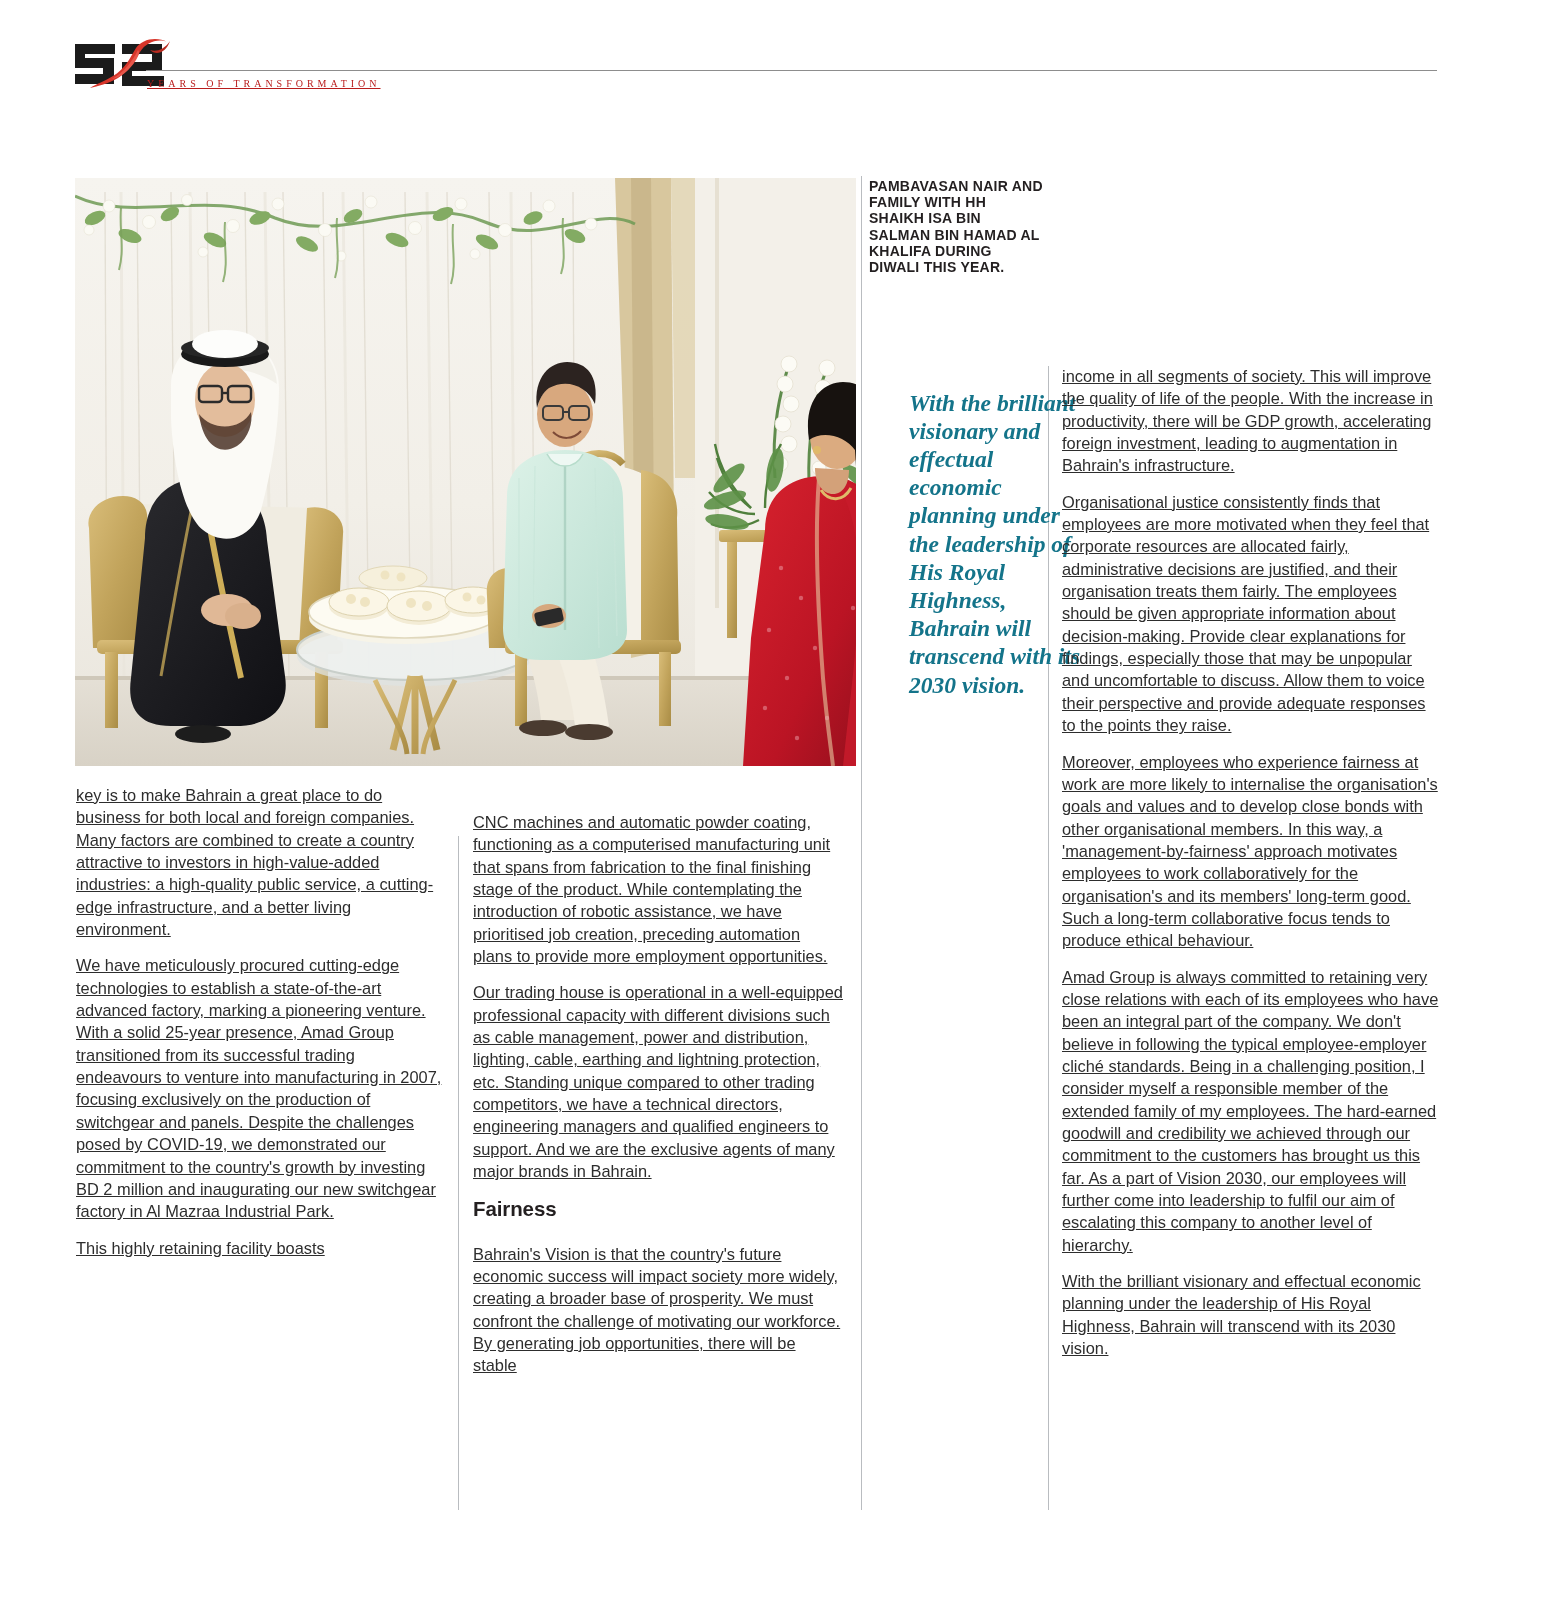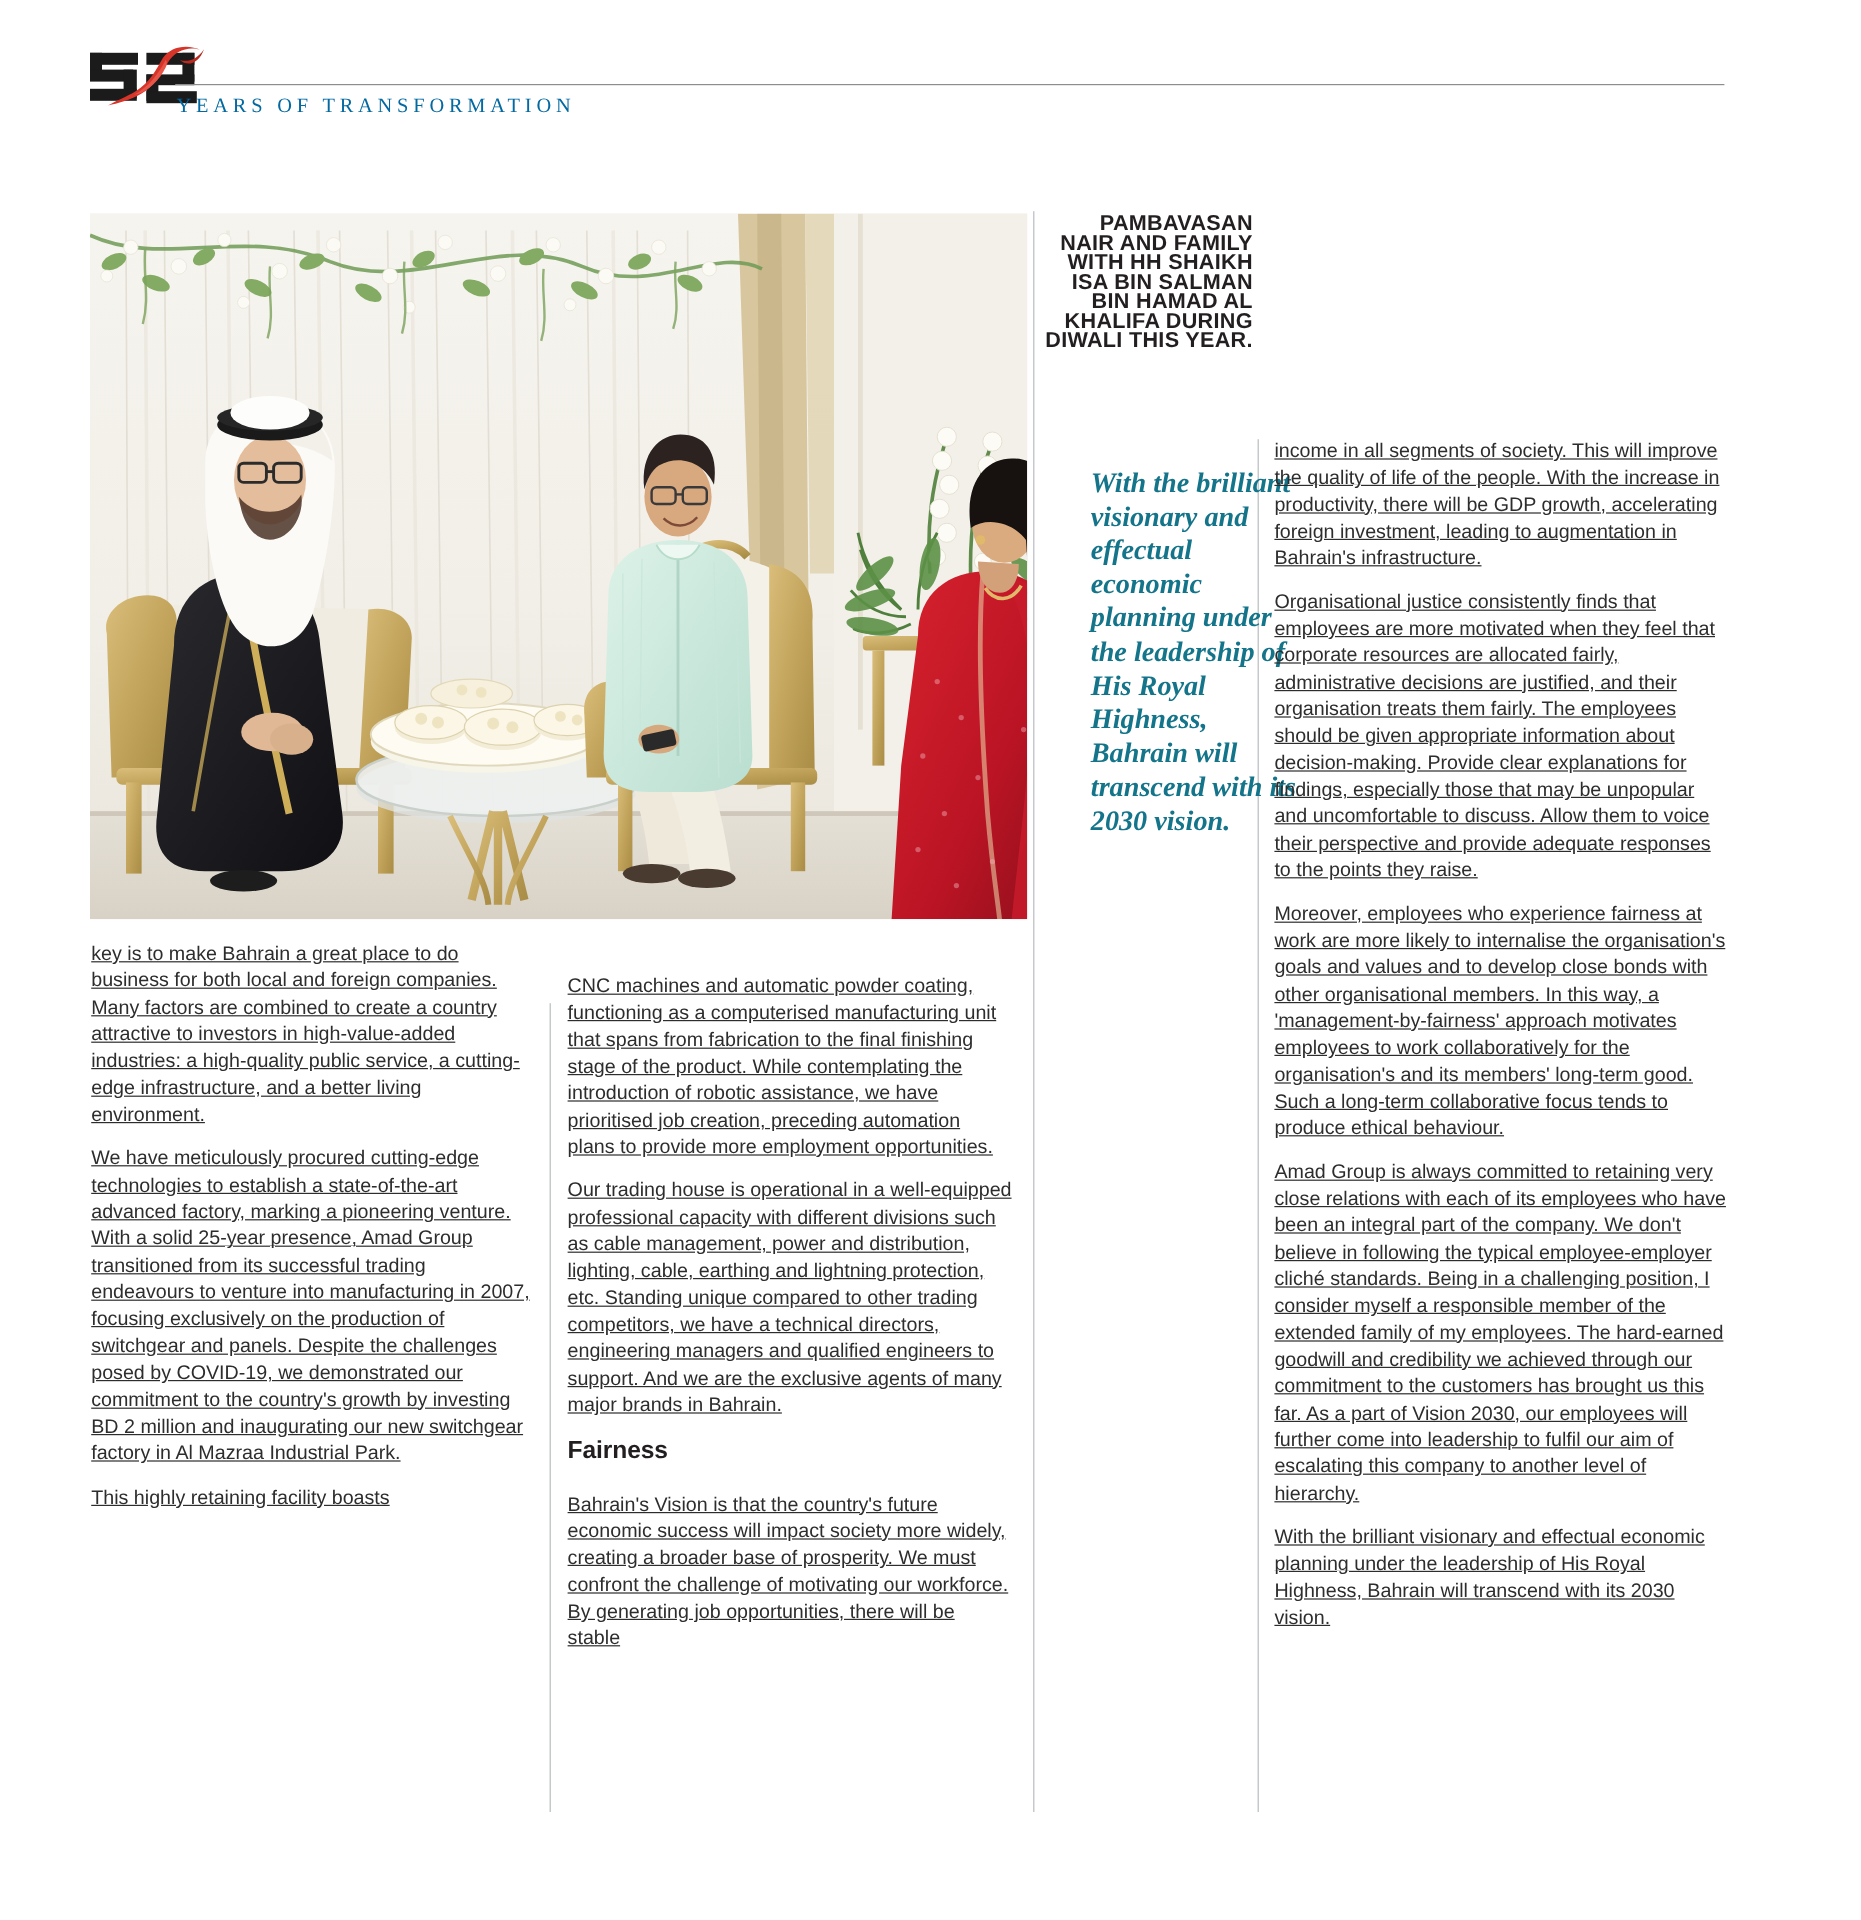--- a/index.html
+++ b/index.html
@@ -29,47 +29,47 @@
   #header-rule {
     position: absolute;
     left: 146px; top: 70px;
     width: 1291px; height: 1px;
     background: #8d8d8d;
   }
   #header-tagline {
     position: absolute;
     left: 147px; top: 78px;
     font-family: "Liberation Serif", serif;
-    font-size: 17px;
+    font-size: 10px;
     letter-spacing: 4.0px;
-    color: #0369a1;
+    color: #b91c1c;
     white-space: nowrap;
+    text-decoration: underline;
   }
 
   
   #photo {
     position: absolute;
     left: 75px; top: 178px;
     width: 781px; height: 588px;
     overflow: hidden;
     background: #efece6;
   }
   #photo svg { display: block; width: 781px; height: 588px; }
 
   
   #caption {
     position: absolute;
     left: 869px; top: 178px;
     width: 175px;
-    font-size: 18px;
+    font-size: 14px;
     line-height: 16.2px;
     letter-spacing: 0.25px;
     font-weight: 700;
     color: #231f20;
-    text-align: right;
   }
 
   
   .vrule {
     position: absolute;
     width: 1px;
     background: #b9bcc0;
   }
   #vrule-quote  { left: 861px;  top: 176px;  height: 1334px; }
   #vrule-right  { left: 1048px; top: 366px;  height: 1144px; }

